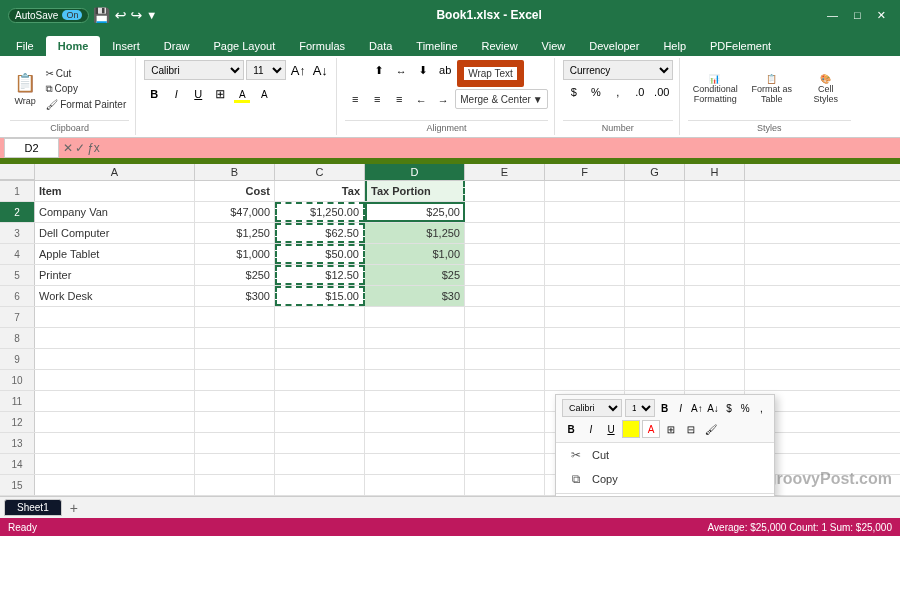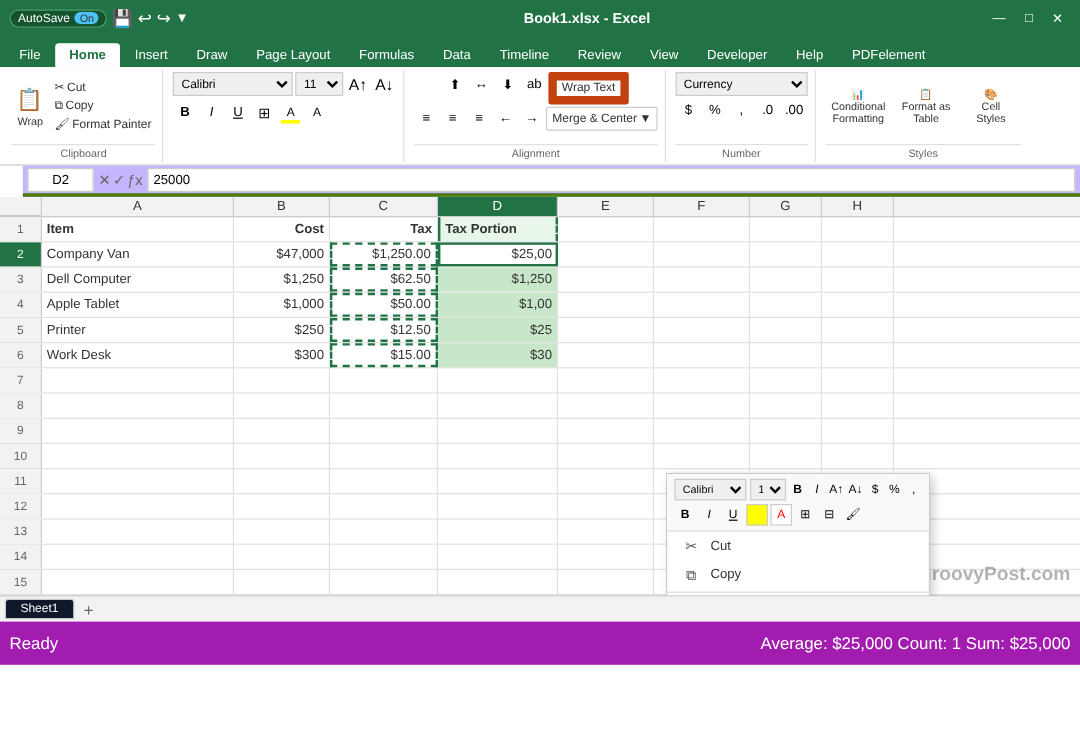--- a/index.html
+++ b/index.html
@@ -124,26 +124,25 @@
       padding: 1px 2px;
       width: 110px;
       height: 20px;
     }
     .number-btns { display: flex; gap: 2px; }
 
     
     .formula-bar {
       display: flex;
       align-items: center;
-      border-bottom: 3px solid #4d7c0f;
+      border-bottom: 6px solid #4d7c0f;
       padding: 2px 4px;
       gap: 4px;
       height: 26px;
-      background: #c4b5fd;
-      margin-left: 19px;
+      background: #fca5a5;
     }
     .cell-ref-box {
       border: 1px solid #ccc;
       padding: 1px 4px;
       font-size: 11px;
       width: 55px;
       height: 20px;
       text-align: center;
     }
     .formula-icons { display: flex; gap: 2px; align-items: center; color: #666; font-size: 12px; }
@@ -325,27 +324,27 @@
       padding: 2px 12px;
       font-size: 10px;
       border: 1px solid #ccc;
       background: #0f172a;
       color: white;
       border-radius: 3px 3px 0 0;
       cursor: pointer;
     }
 
     .status-bar {
-      background: #a21caf;
+      background: #be185d;
       color: white;
-      height: 36px;
+      height: 18px;
       display: flex;
       align-items: center;
       padding: 0 8px;
-      font-size: 14px;
+      font-size: 10px;
       justify-content: space-between;
     }
   </style>
 </head>
 <body>
 
 <div class="title-bar">
   <div class="title-bar-left">
     <div class="autosave-toggle">
       <span>AutoSave</span>
@@ -487,21 +486,20 @@
   </div>
 </div>
 
 <div class="formula-bar">
   <input class="cell-ref-box" value="D2" style="">
   <div class="formula-icons">
     <span style="cursor:pointer;">✕</span>
     <span style="cursor:pointer;">✓</span>
     <span style="cursor:pointer;">ƒx</span>
   </div>
-  <input class="formula-input" value="25000" style="">
 </div>
 
 <div style="position:relative;overflow:hidden;">
 
   <div class="col-header-row">
     <div class="row-num-header"></div>
     <div class="col-header col-a">A</div>
     <div class="col-header col-b">B</div>
     <div class="col-header col-c">C</div>
     <div class="col-header col-d selected">D</div>

